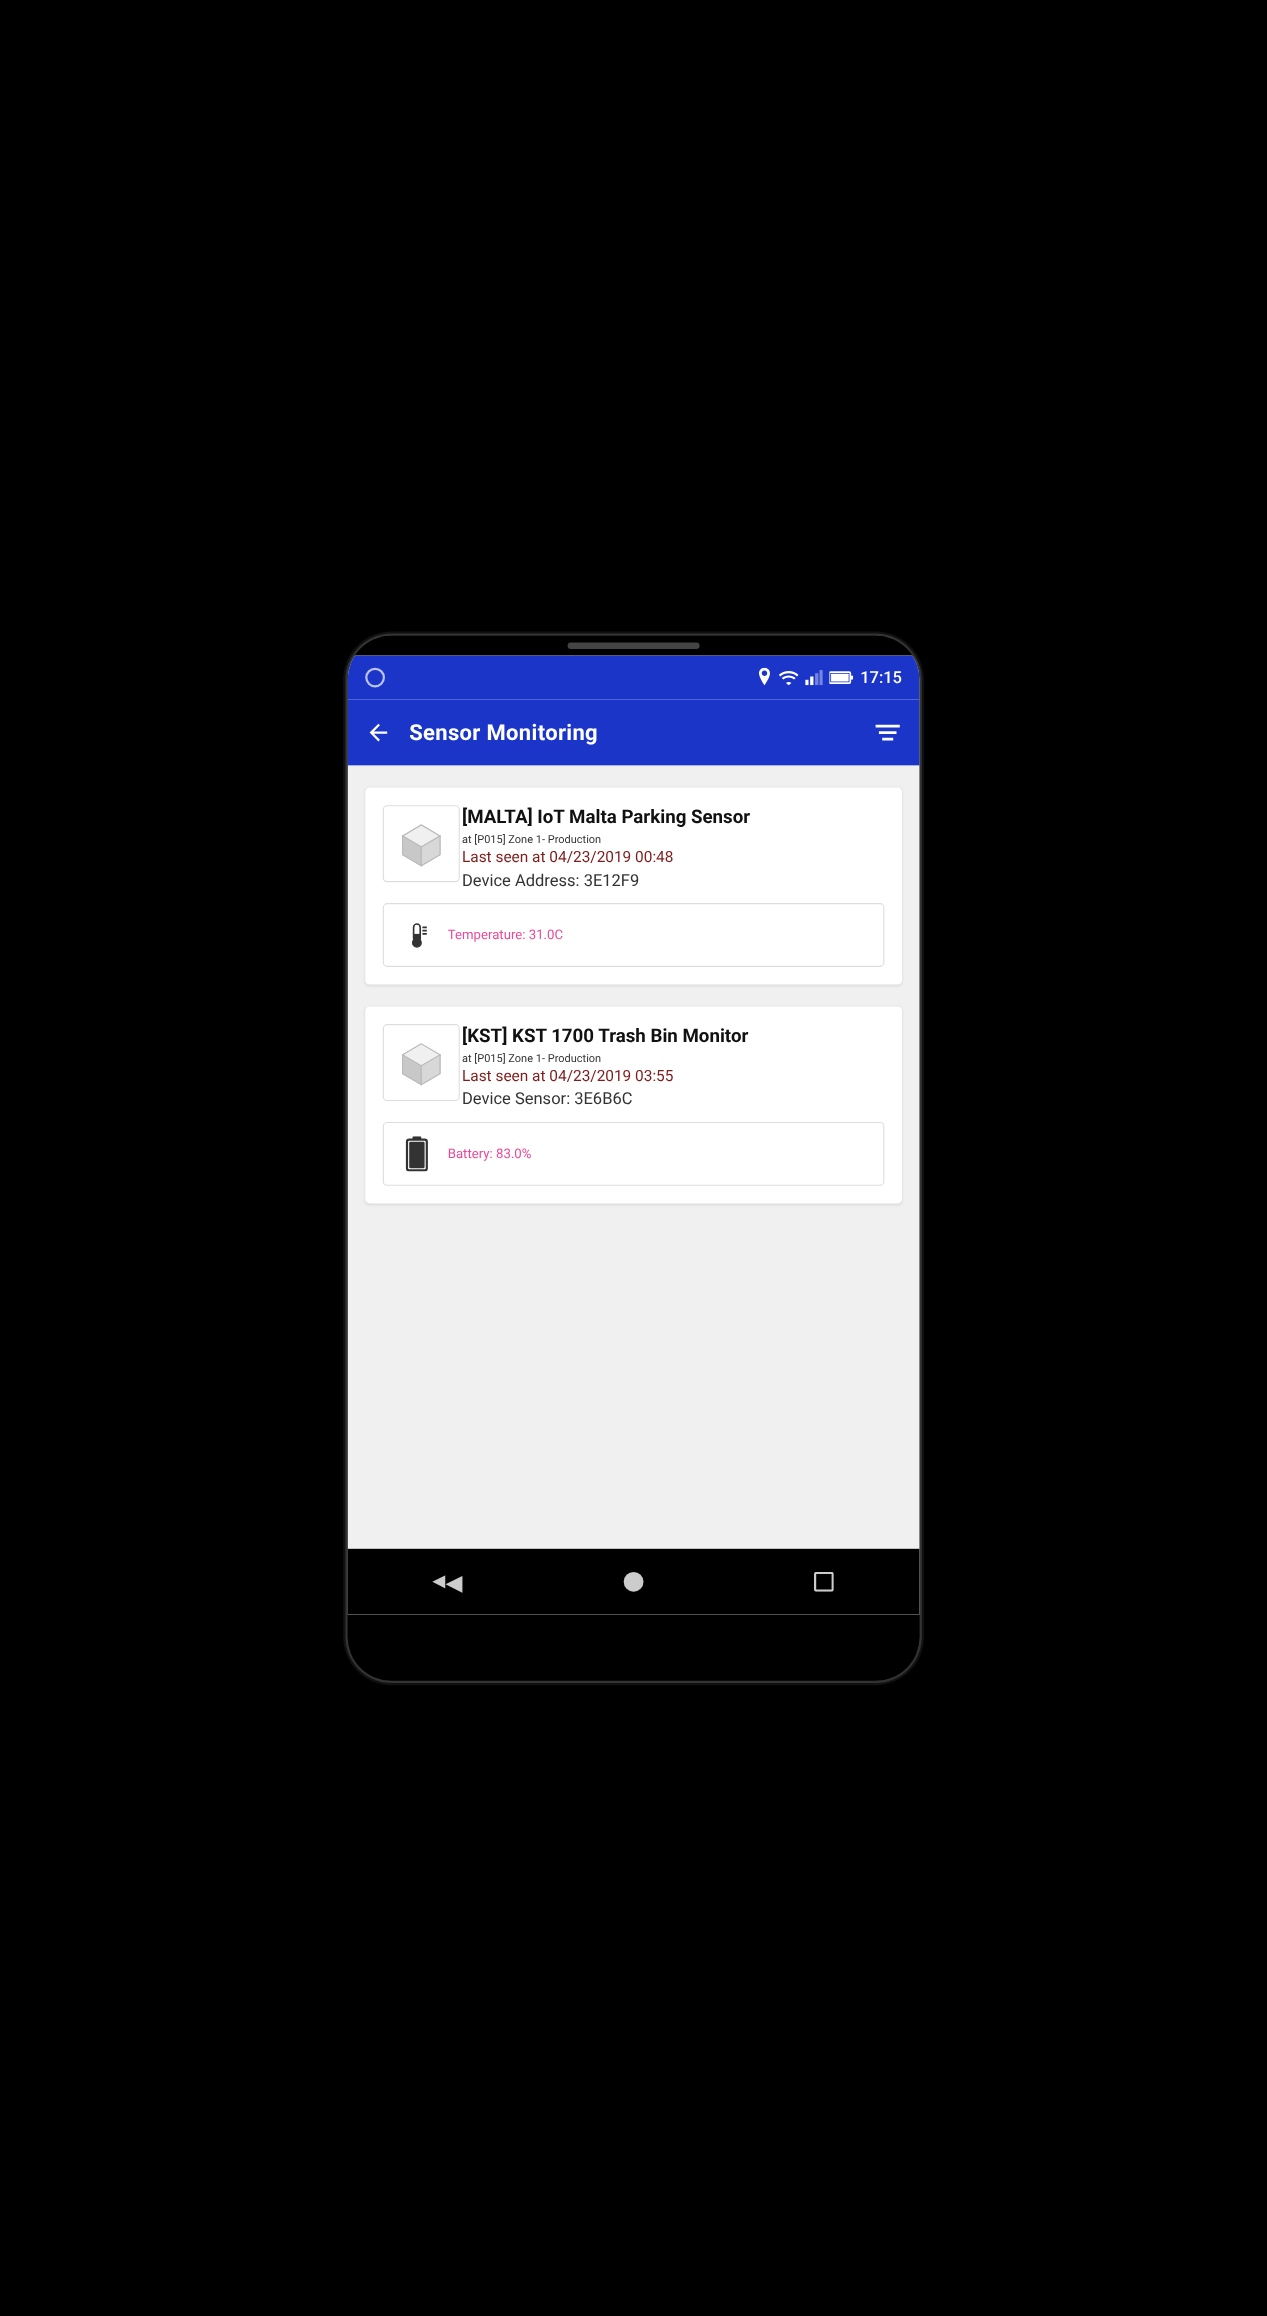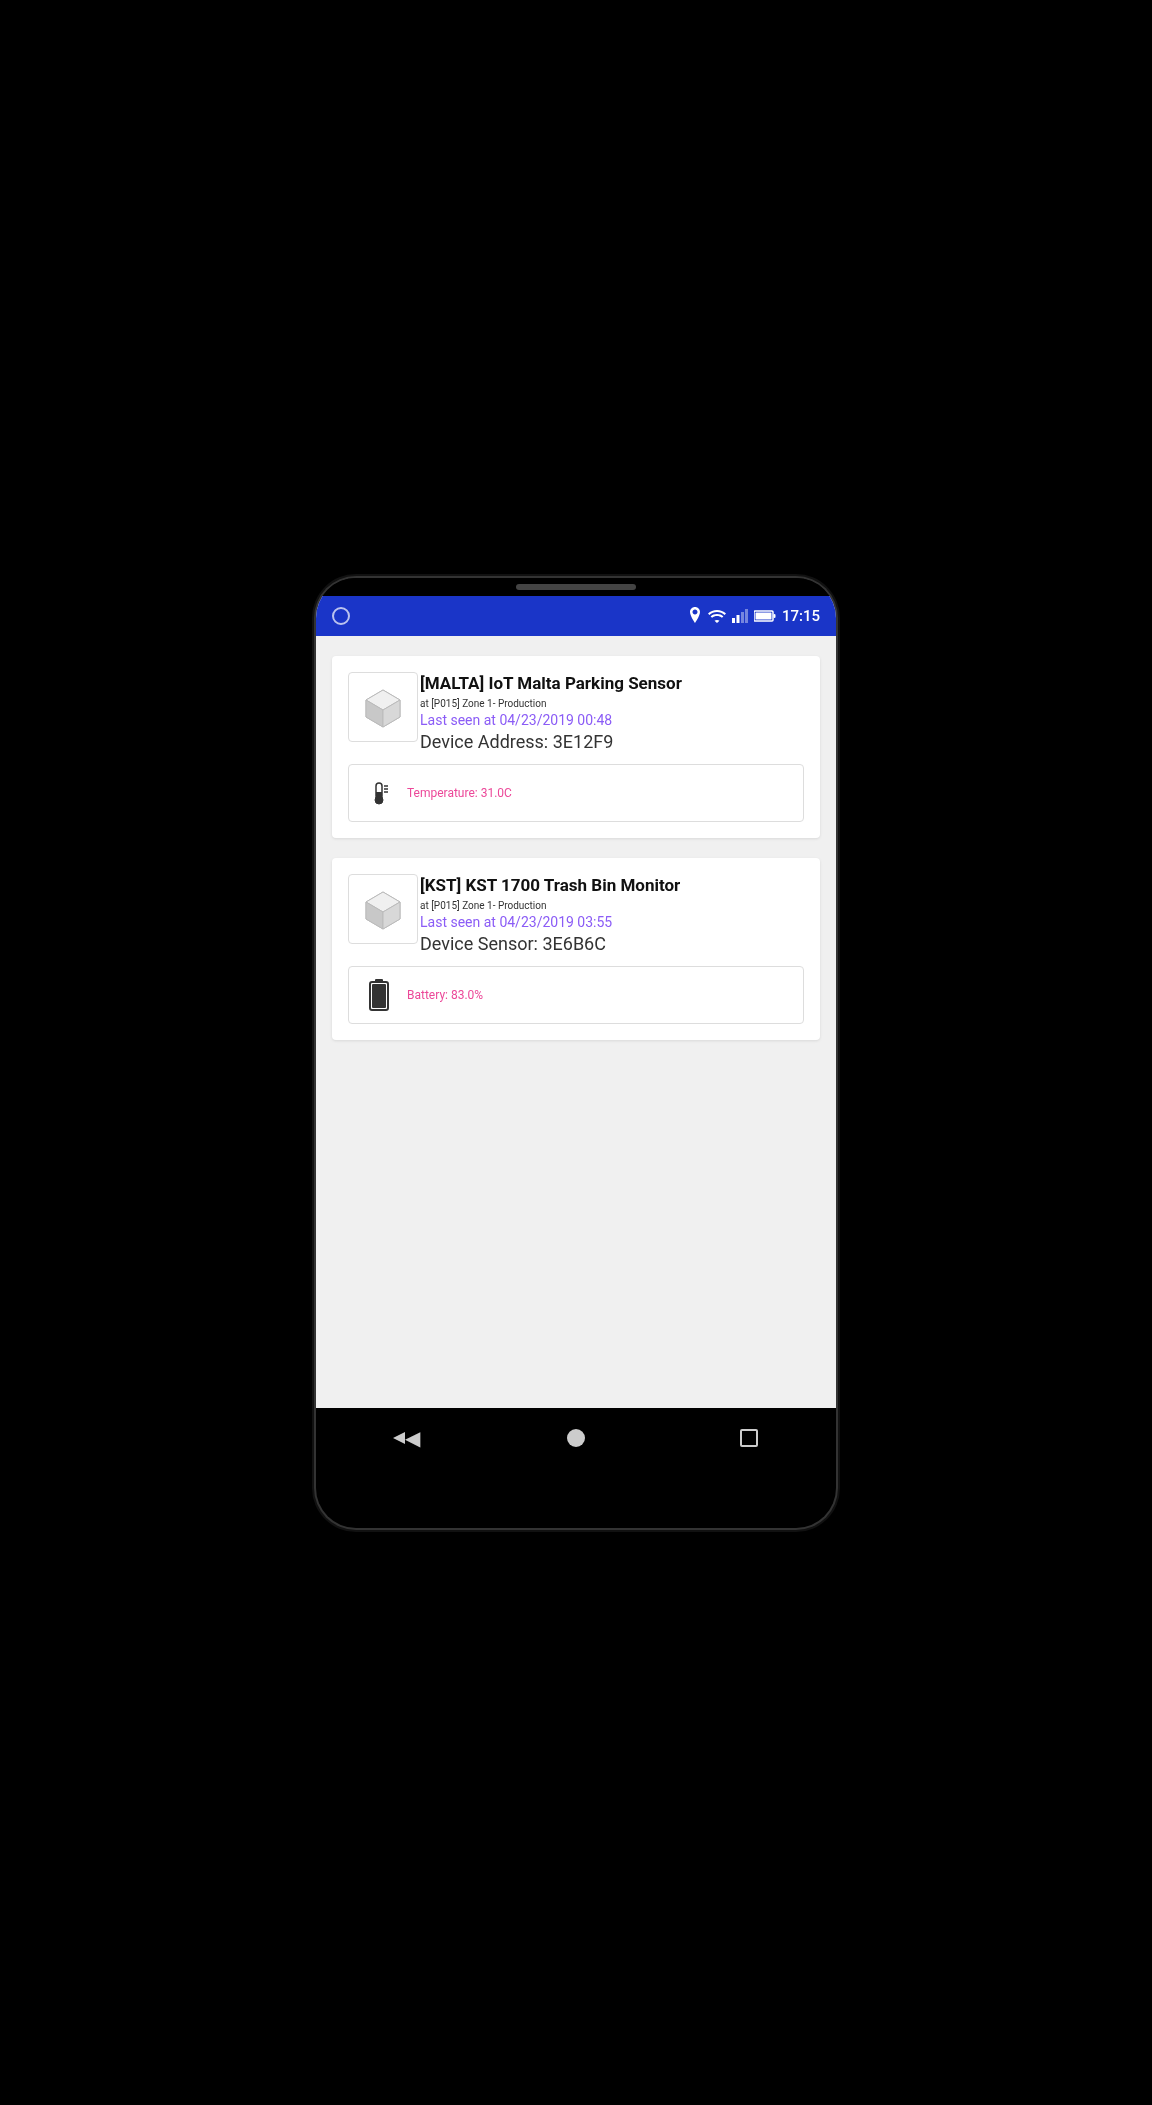--- a/index.html
+++ b/index.html
@@ -173,26 +173,26 @@
     }
 
     .sensor-location {
       font-size: 10px;
       color: #333;
       margin-bottom: 3px;
     }
 
     .sensor-last-seen {
       font-size: 14px;
-      color: #8b5cf6;
+      color: #7f1d1d;
       margin-bottom: 3px;
     }
 
     .sensor-address {
-      font-size: 18px;
+      font-size: 15px;
       color: #333;
     }
 
     
     .sensor-data {
       display: flex;
       flex-direction: column;
       gap: 8px;
     }
 
@@ -277,20 +277,35 @@
 
         <svg width="22" height="12" viewBox="0 0 22 12" fill="white">
           <rect x="0" y="1" width="19" height="10" rx="1" stroke="white" stroke-width="1.5" fill="none"></rect>
           <rect x="19.5" y="4" width="2" height="4" rx="1" fill="white"></rect>
           <rect x="1.5" y="2.5" width="16" height="7" rx="0.5" fill="white"></rect>
         </svg>
         <span class="status-time">17:15</span>
       </div>
     </div>
 
+    <div class="app-bar">
+      <div class="back-button">
+        <svg width="24" height="24" viewBox="0 0 24 24" fill="white">
+          <path d="M20 11H7.83l5.59-5.59L12 4l-8 8 8 8 1.41-1.41L7.83 13H20v-2z"></path>
+        </svg>
+      </div>
+      <span class="app-title">Sensor Monitoring</span>
+      <div class="filter-button">
+        <svg width="26" height="20" viewBox="0 0 26 20" fill="white">
+          <line x1="2" y1="4" x2="24" y2="4" stroke="white" stroke-width="2.5"></line>
+          <line x1="5" y1="10" x2="21" y2="10" stroke="white" stroke-width="2.5"></line>
+          <line x1="8" y1="16" x2="18" y2="16" stroke="white" stroke-width="2.5"></line>
+        </svg>
+      </div>
+    </div>
 
     <div class="content">
 
       <div class="sensor-card">
         <div class="sensor-header">
           <div class="sensor-icon-box">
 
             <svg width="50" height="50" viewBox="0 0 50 50">
               <polygon points="25,8 42,18 42,35 25,45 8,35 8,18" fill="#e0e0e0" stroke="#bbb" stroke-width="1"></polygon>
               <polygon points="25,8 42,18 25,28 8,18" fill="#f0f0f0" stroke="#bbb" stroke-width="1"></polygon>

